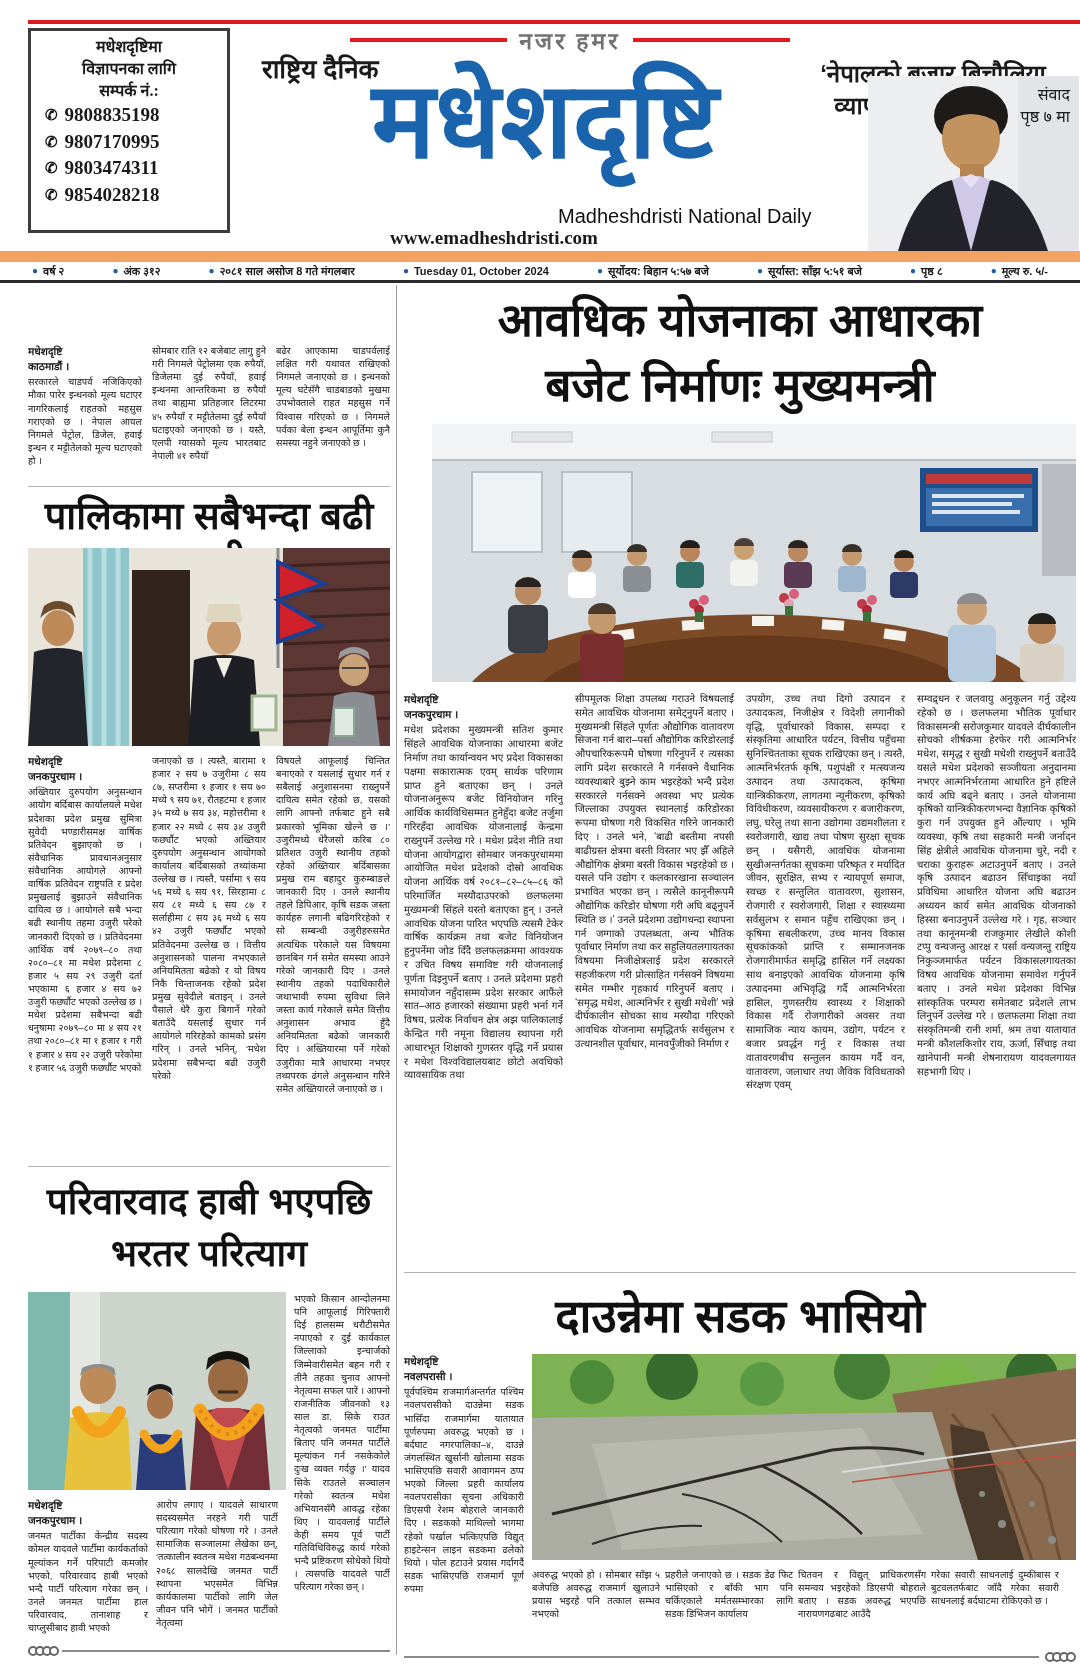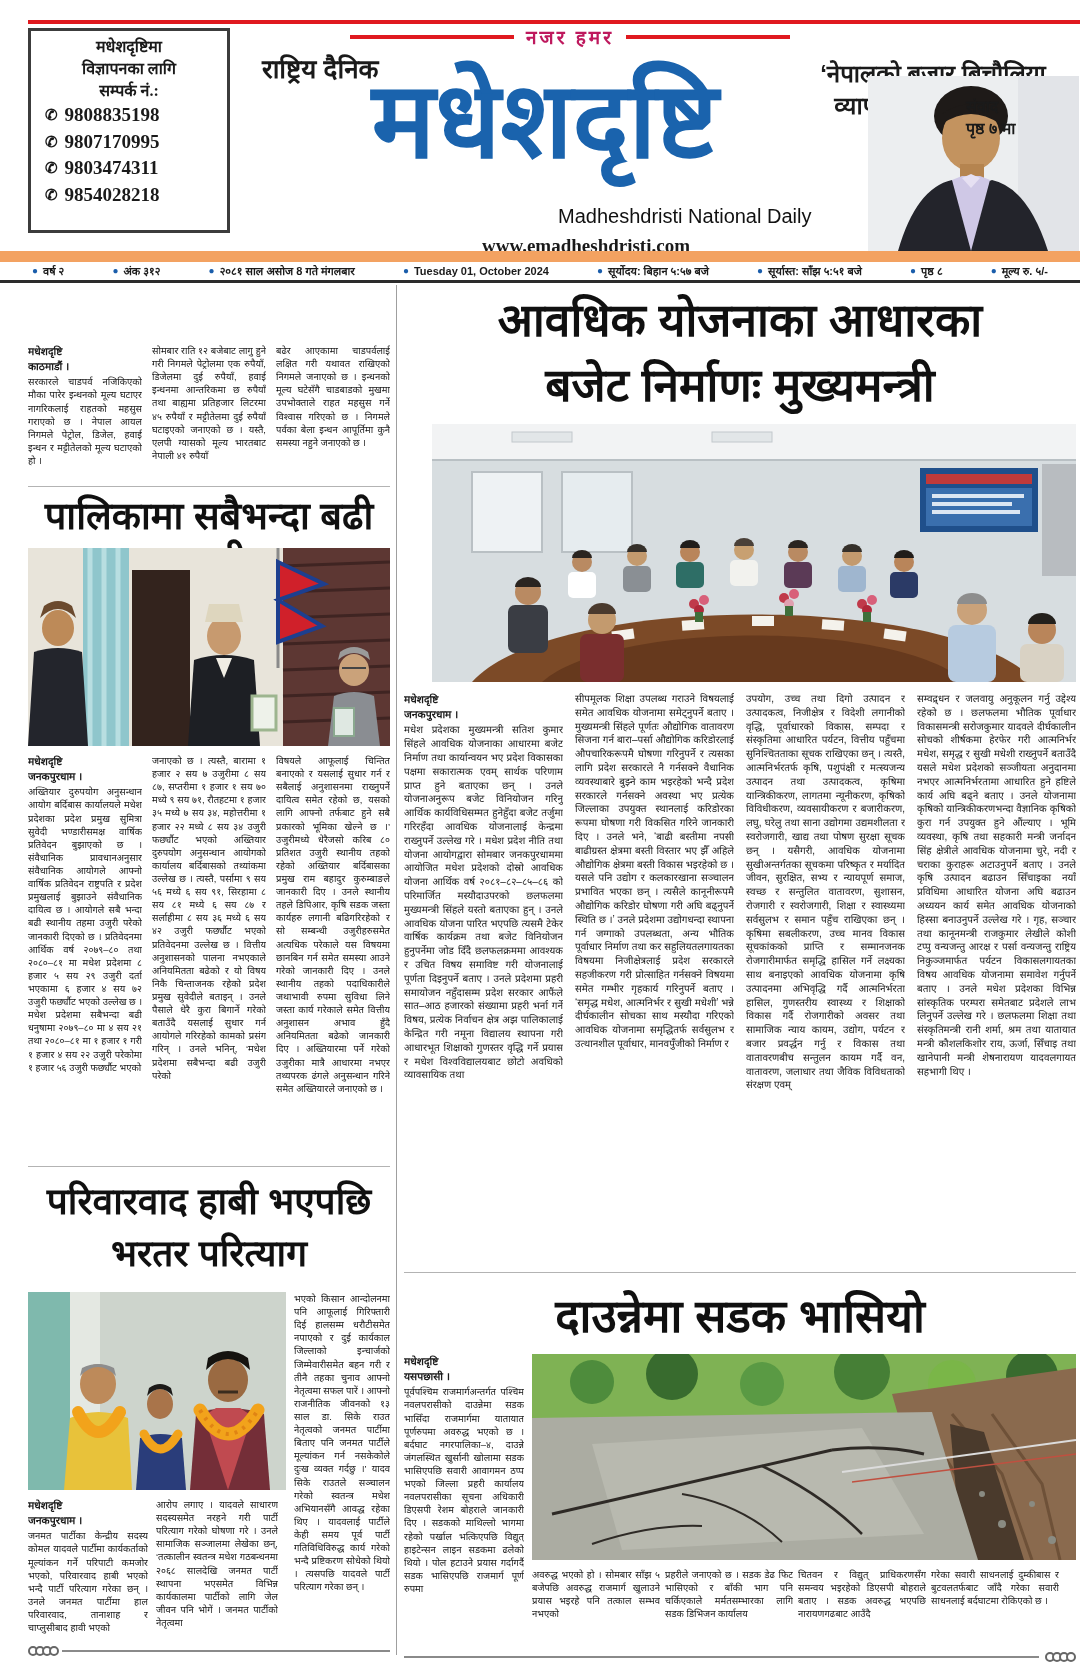--- a/index.html
+++ b/index.html
@@ -17,35 +17,35 @@
     left:28px; top:28px; width:202px; height:205px;
     border:3px solid #3c3c3c; text-align:center; padding-top:5px;
     font-family:"Liberation Serif", serif;
   }
   .ad-box .hline { font-size:16px; font-weight:bold; line-height:1.38; }
   .phone-row { display:flex; align-items:center; justify-content:flex-start;
     padding-left:14px; font-size:19px; font-weight:bold; line-height:1.4; }
   .phone-row .ic { font-size:15px; margin-right:7px; }
   .nazar { left:350px; top:24px; width:440px; display:flex; align-items:center; gap:12px; }
   .nazar .seg { flex:1; height:4px; background:#e0191f; }
-  .nazar .txt { color:#be185d; font-size:19px; font-weight:bold; letter-spacing:3px; white-space:nowrap; }
+  .nazar .txt { color:#737373; font-size:23px; font-weight:bold; letter-spacing:3px; white-space:nowrap;font-family:Liberation Serif, serif; }
   .rashtriya { left:242px; top:50px; font-size:26px; font-weight:bold;margin-left:20px; }
   .masthead-title {
     left:225px; top:8px; width:640px; height:215px;
     display:flex; align-items:center; justify-content:center;
     font-family:"Liberation Serif", serif;
     font-size:106px; font-weight:bold; color:#1a63ad; white-space:nowrap;
   }
-  .website { left:390px; top:235px; width:300px; text-align:right;
+  .website { left:390px; top:227px; width:300px; text-align:left;
     font-size:19px; font-weight:bold; font-family:"Liberation Serif", serif; }
   .nat-daily { left:558px; top:205px; font-size:20px; color:#111; }
   .quote { left:788px; top:30px; width:290px; text-align:center;
     font-size:24px; font-weight:bold; line-height:1.35;margin-top:28px; }
-  .samvad { left:966px; top:96px; width:104px; text-align:left;
-    font-size:16px; font-weight:bold; line-height:1.35; z-index:5; }
+  .samvad { left:966px; top:84px; width:104px; text-align:right;
+    font-size:16px; font-weight:normal; line-height:1.35; z-index:5; }
   .orange-bar { left:0; top:251px; width:1080px; height:11px; background:#f3a261; }
   .info-bar { left:0; top:262px; width:1080px; height:17px; display:flex;
     justify-content:space-between; align-items:center; padding:0 32px;
     font-size:11px; font-weight:bold; white-space:nowrap; }
   .info-item { display:flex; align-items:center; }
   .info-item .dot { color:#1a5dab; font-size:10px; margin-right:5px; }
   .black-sep { left:0; top:280px; width:1080px; height:3px; background:#2c2c2c; }
   .v-divider { left:396px; top:285px; width:1px; height:1370px; background:#9f9f9f; }
   .h-rule { height:1px; background:#b3b3b3; }
 
@@ -370,21 +370,21 @@
     <div class="col" style="width:159px; font-size:10px;">
         <p>सम्वद्र्धन र जलवायु अनुकूलन गर्नु उद्देश्य रहेको छ । छलफलमा भौतिक पूर्वाधार विकासमन्त्री सरोजकुमार यादवले दीर्घकालीन सोचको शीर्षकमा हेरफेर गरी आत्मनिर्भर मधेश, समृद्ध र सुखी मधेशी राख्नुपर्ने बताउँदै यसले मधेश प्रदेशको सञ्जीयता अनुदानमा नभएर आत्मनिर्भरतामा आधारित हुने हष्टिले कार्य अघि बढ्ने बताए । उनले योजनामा कृषिको यान्त्रिकीकरणभन्दा वैज्ञानिक कृषिको कुरा गर्न उपयुक्त हुने औंल्याए । भूमि व्यवस्था, कृषि तथा सहकारी मन्त्री जर्नादन सिंह क्षेत्रीले आवधिक योजनामा चुरे, नदी र चराका कुराहरू अटाउनुपर्ने बताए । उनले कृषि उत्पादन बढाउन सिँचाइका नयाँ प्रविधिमा आधारित योजना अघि बढाउन अध्ययन कार्य समेत आवधिक योजनाको हिस्सा बनाउनुपर्ने उल्लेख गरे । गृह, सञ्चार तथा कानूनमन्त्री राजकुमार लेखीले कोशी टप्पु वन्यजन्तु आरक्ष र पर्सा वन्यजन्तु राष्ट्रिय निकुञ्जमार्फत पर्यटन विकासलगायतका विषय आवधिक योजनामा समावेश गर्नुपर्ने बताए । उनले मधेश प्रदेशका विभिन्न सांस्कृतिक परम्परा समेतबाट प्रदेशले लाभ लिनुपर्ने उल्लेख गरे । छलफलमा शिक्षा तथा संस्कृतिमन्त्री रानी शर्मा, श्रम तथा यातायात मन्त्री कौशलकिशोर राय, ऊर्जा, सिँचाइ तथा खानेपानी मन्त्री शेषनारायण यादवलगायत सहभागी थिए ।</p>
       </div>
   </div>
   <div class="abs h-rule" style="left:404px; top:1272px; width:672px;"></div>
 
   <div class="abs headline hl-lg" style="left:404px; top:1284px; width:672px;">दाउन्नेमा सडक भासियो</div>
   <div class="abs col" style="left:404px; top:1354px; width:120px; height:300px;">
     <div class="byline">
       <div>मधेशदृष्टि</div>
-      <div>यसपछासी ।</div>
+      <div>नवलपरासी ।</div>
     </div>
     <p>पूर्वपश्चिम राजमार्गअन्तर्गत पश्चिम नवलपरासीको दाउन्नेमा सडक भासिँदा राजमार्गमा यातायात पूर्णरुपमा अवरुद्ध भएको छ । बर्दघाट नगरपालिका–४, दाउन्ने जंगलस्थित खुर्सानी खोलामा सडक भासिएपछि सवारी आवागमन ठप्प भएको जिल्ला प्रहरी कार्यालय नवलपरासीका सूचना अधिकारी डिएसपी रेशम बोहराले जानकारी दिए । सडकको माथिल्लो भागमा रहेको पर्खाल भत्किएपछि विद्युत् हाइटेन्सन लाइन सडकमा ढलेको थियो । पोल हटाउने प्रयास गर्दागर्दै सडक भासिएपछि राजमार्ग पूर्ण रुपमा</p>
   </div>
   <svg class="abs photo" style="left:532px; top:1354px;" width="544" height="206" viewBox="0 0 544 206">
     <rect width="544" height="206" fill="#a3a49c"></rect>
     <rect width="544" height="64" fill="#7fb254"></rect>
     <g>
       <circle cx="60" cy="28" r="22" fill="#4e8c3c"></circle>
         <circle cx="140" cy="20" r="26" fill="#386b2e"></circle>
       <circle cx="230" cy="30" r="22" fill="#5a9a44"></circle>

